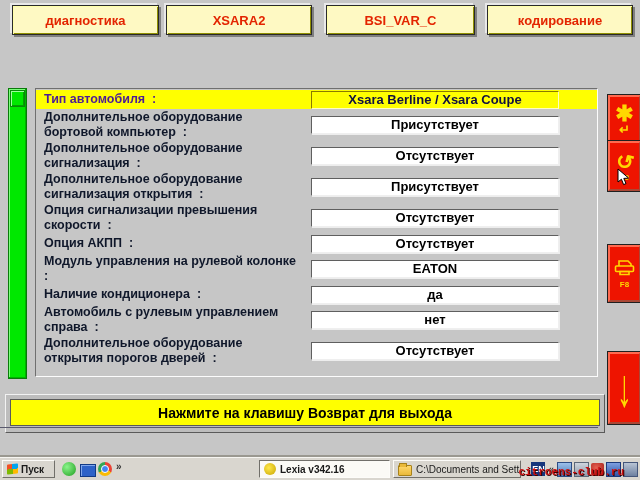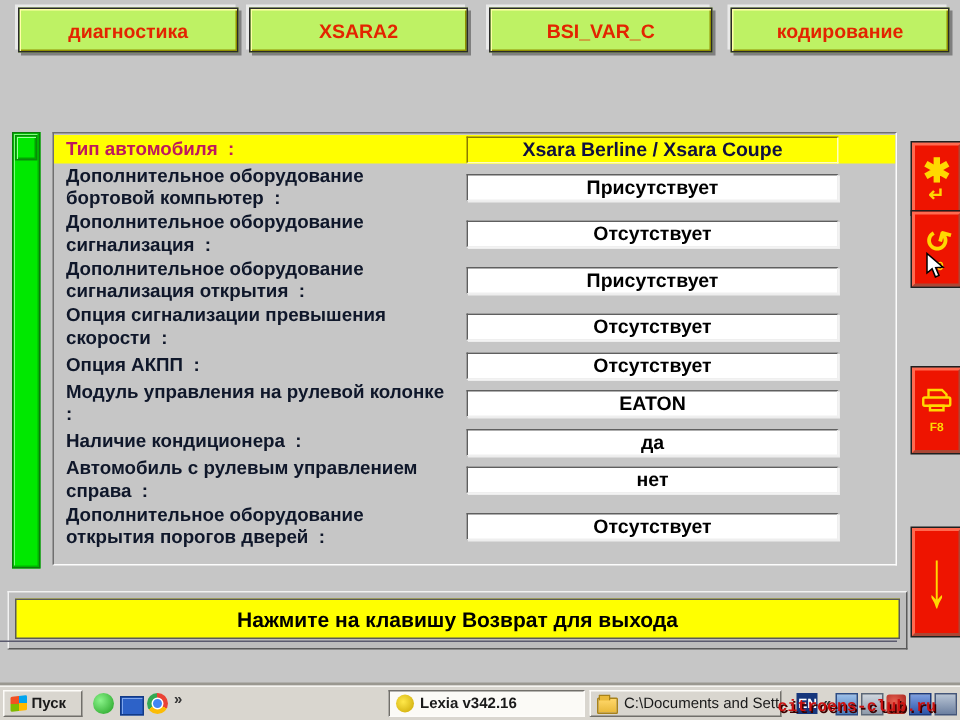--- a/index.html
+++ b/index.html
@@ -1,20 +1,20 @@
 <!DOCTYPE html>
 <html><head>
 <meta charset="utf-8">
 <style>
   html,body{margin:0;padding:0;}
   .screen{position:relative;width:640px;height:480px;background:#c6c6c6;overflow:hidden;
           font-family:"Liberation Sans",sans-serif;-webkit-font-smoothing:none;}
 
   
-  .yellow-btn{position:absolute;top:5px;height:28px;background:#bef264;
+  .yellow-btn{position:absolute;top:5px;height:28px;background:#fef9c3;
     border:1px solid #2a2a2a;
     box-shadow: inset 1px 1px 0 #ffffa8, inset -1px -1px 0 #8f8f00,
                 -2px -2px 0 #e9e9e9, 2px 2px 0 #7f7f7f;
     color:#e32400;font-weight:bold;font-size:13px;
     display:flex;align-items:center;justify-content:center;cursor:pointer;}
   .btn1{left:12px;width:145px;} .btn2{left:166px;width:144px;}
   .btn3{left:326px;width:147px;} .btn4{left:487px;width:144px;}
 
   
   .banner{position:absolute;left:50px;top:55px;width:506px;height:23px;background:#ff0000;
@@ -32,21 +32,21 @@
     border:1px solid;border-color:#6f6f6f #fcfcfc #fcfcfc #6f6f6f;overflow:hidden;
     box-sizing:border-box;padding-top:1px;}
   .row{display:flex;align-items:center;margin-bottom:1px;min-height:19px;}
   .row-label{width:260px;padding-left:8px;font-weight:bold;font-size:12.5px;line-height:15px;
     color:#0f172a;white-space:pre-wrap;}
   .row-value{width:246px;min-height:16px;margin-left:7px;background:#ffffff;
     border:1px solid;border-color:#5f5f5f #efefef #efefef #5f5f5f;
     box-shadow:1px 1px 0 #ededed;
     font-weight:bold;font-size:13px;line-height:16px;color:#000;text-align:center;}
   .row.highlight{background:#ffff00;min-height:19px;}
-  .row.highlight .row-label{color:#be185d;}
+  .row.highlight .row-label{color:#4c1d95;}
   .row.highlight .row-value{background:#ffff00;color:#101040;
     border-color:#8a7a00 #fffdc0 #fffdc0 #8a7a00;box-shadow:none;}
 
   
   .footer-outer{position:absolute;left:5px;top:394px;width:590px;height:29px;background:#bdbdbd;
     border:1px solid;border-color:#f2f2f2 #5a5a5a #5a5a5a #f2f2f2;padding:4px;box-sizing:content-box;}
   .footer-inner{height:25px;background:#ffff00;border:1px solid #5a5a5a;
     display:flex;align-items:center;justify-content:center;
     font-weight:bold;font-size:14px;color:#000;}
 

